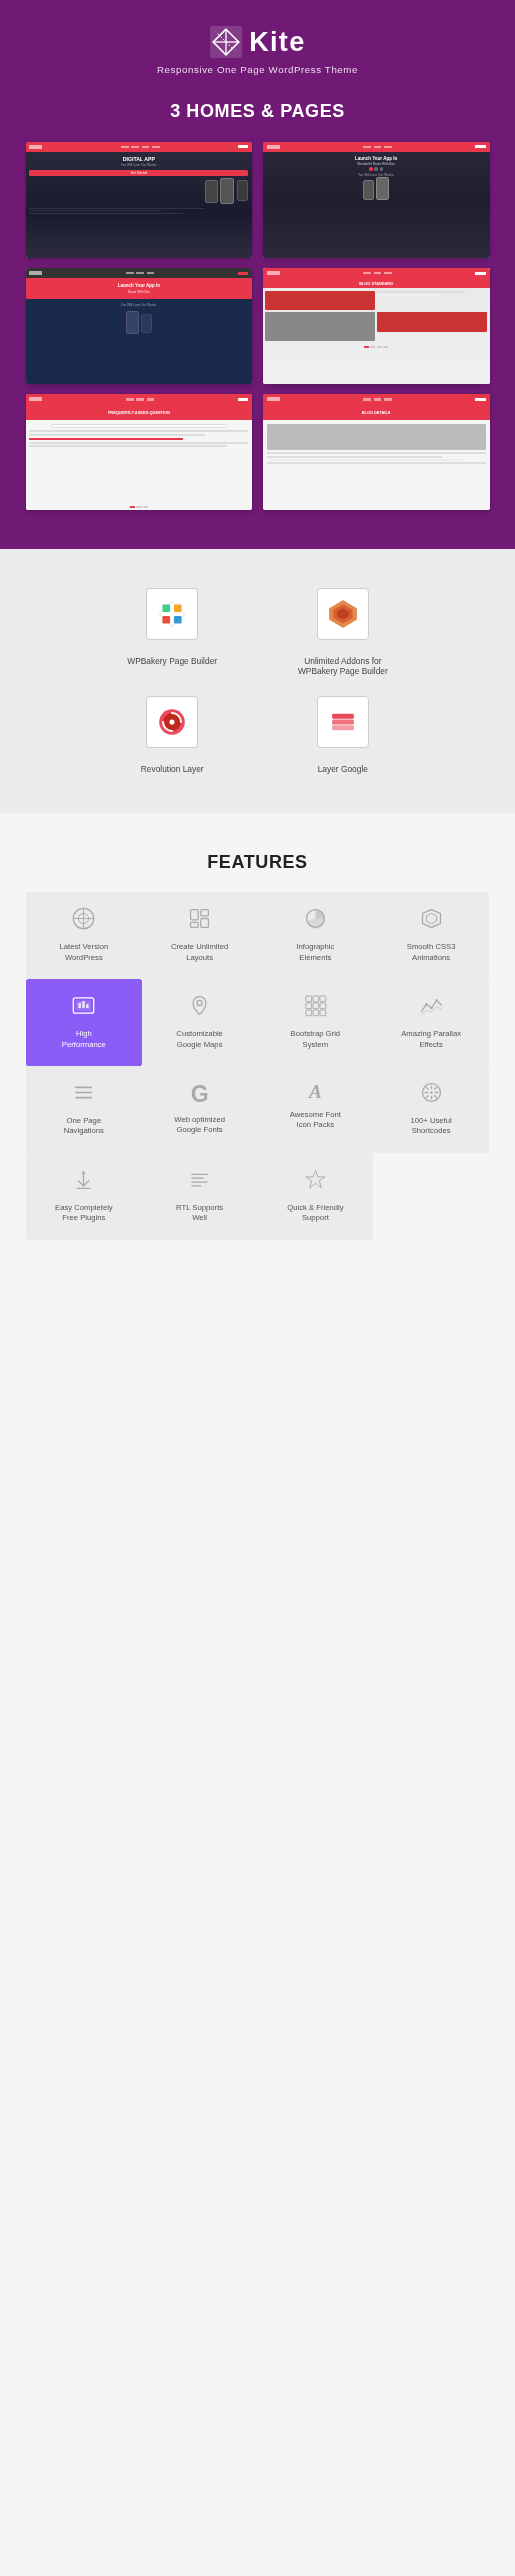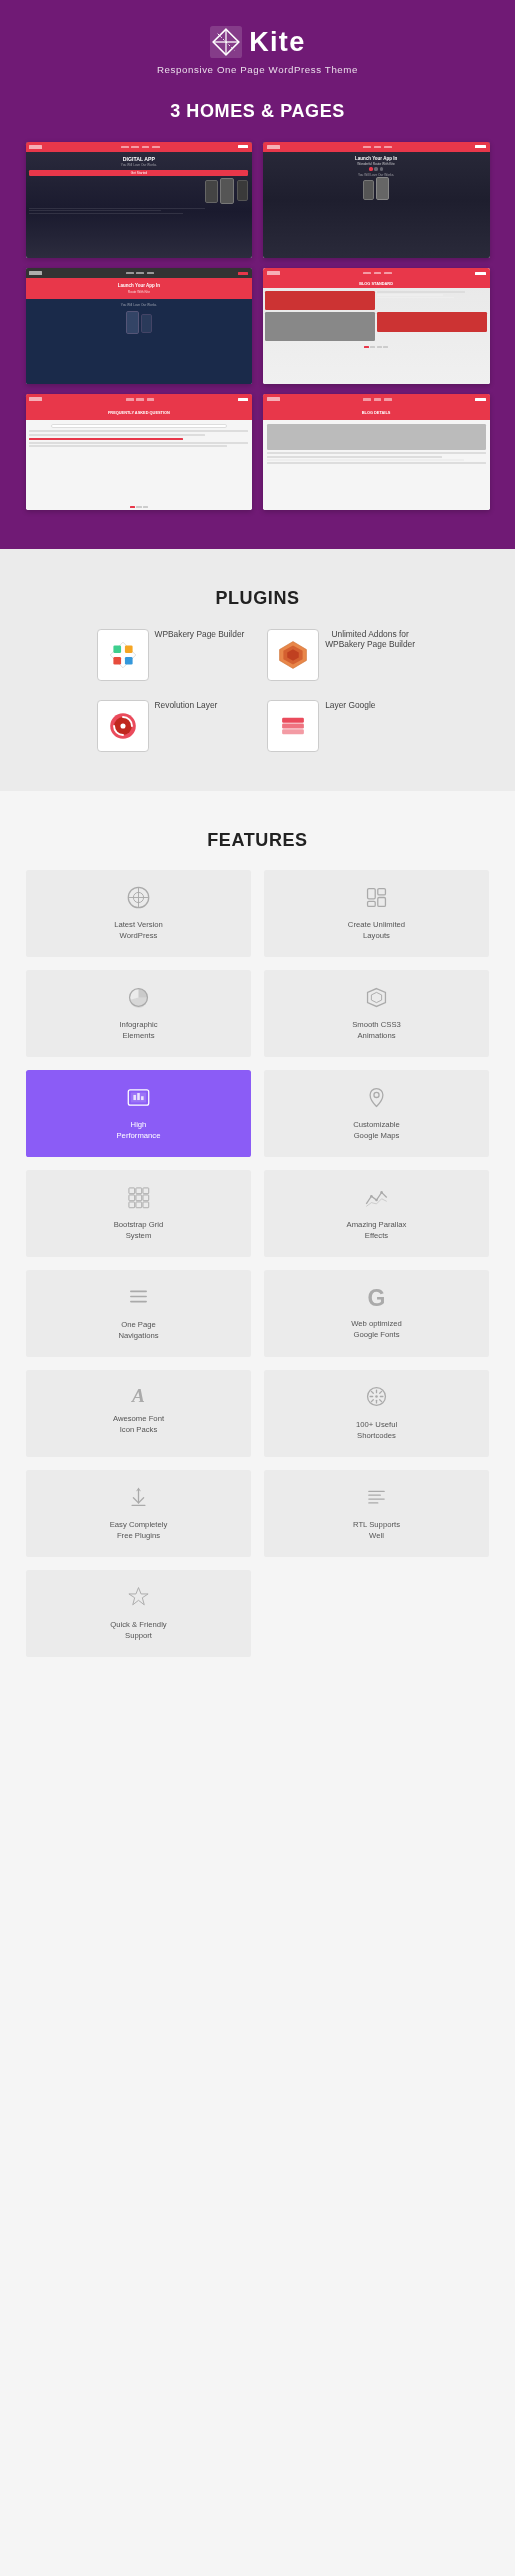--- a/index.html
+++ b/index.html
@@ -126,23 +126,23 @@
     }
     .plugins-grid {
       display: grid;
       grid-template-columns: 1fr 1fr;
       gap: 19.3px;
       max-width: 322px;
       margin: 0 auto;
     }
     .plugin-card {
       display: flex;
-      flex-direction: row;
-      align-items: flex-start;
-      gap: 6px;
+      flex-direction: column;
+      align-items: center;
+      gap: 16px;
     }
     .plugin-icon-box {
       width: 52px;
       height: 52px;
       border: 1.3px solid #ccc;
       border-radius: 3.9px;
       display: flex;
       align-items: center;
       justify-content: center;
       background: white;
@@ -154,22 +154,21 @@
     }
 
     
     .features-section {
       background: #f5f5f5;
       padding: 39px 26px;
       text-align: center;
     }
     .features-grid {
       display: grid;
-      grid-template-columns: 1fr 1fr;
-      gap: 13px;
+      grid-template-columns: 1fr 1fr 1fr 1fr;
       max-width: 464px;
       margin: 0 auto;
     }
     .feature-card {
       background: #ebebeb;
       border-radius: 2.6px;
       padding: 15.5px 10.3px;
       display: flex;
       flex-direction: column;
       align-items: center;
@@ -432,21 +431,20 @@
             <div style="height:1.9px;background:#ddd;margin-bottom:1.3px;border-radius:0.6px;"></div>
           </div>
         </div>
       </div>
     </div>
 
   </div>
 </section>
 
 <section class="plugins-section">
-  <h2 class="section-title">PLUGINS</h2>
 
   <div class="plugins-grid">
 
     <div class="plugin-card">
       <div class="plugin-icon-box">
         <svg width="32" height="32" viewBox="0 0 50 50">
           <polygon points="25,5 45,25 25,45 5,25" fill="none" stroke="#ccc" stroke-width="1"></polygon>
           <rect x="10" y="10" width="12" height="12" fill="#3ecf8e" rx="2"></rect>
           <rect x="28" y="10" width="12" height="12" fill="#f6a623" rx="2"></rect>
           <rect x="10" y="28" width="12" height="12" fill="#e74c3c" rx="2"></rect>

